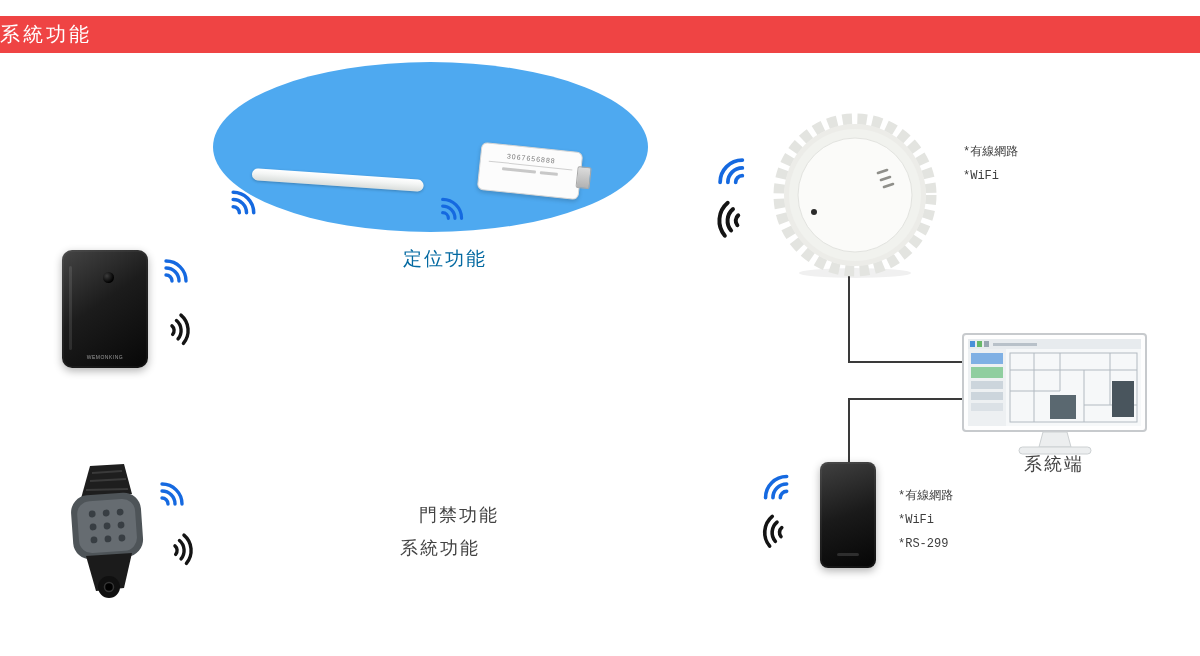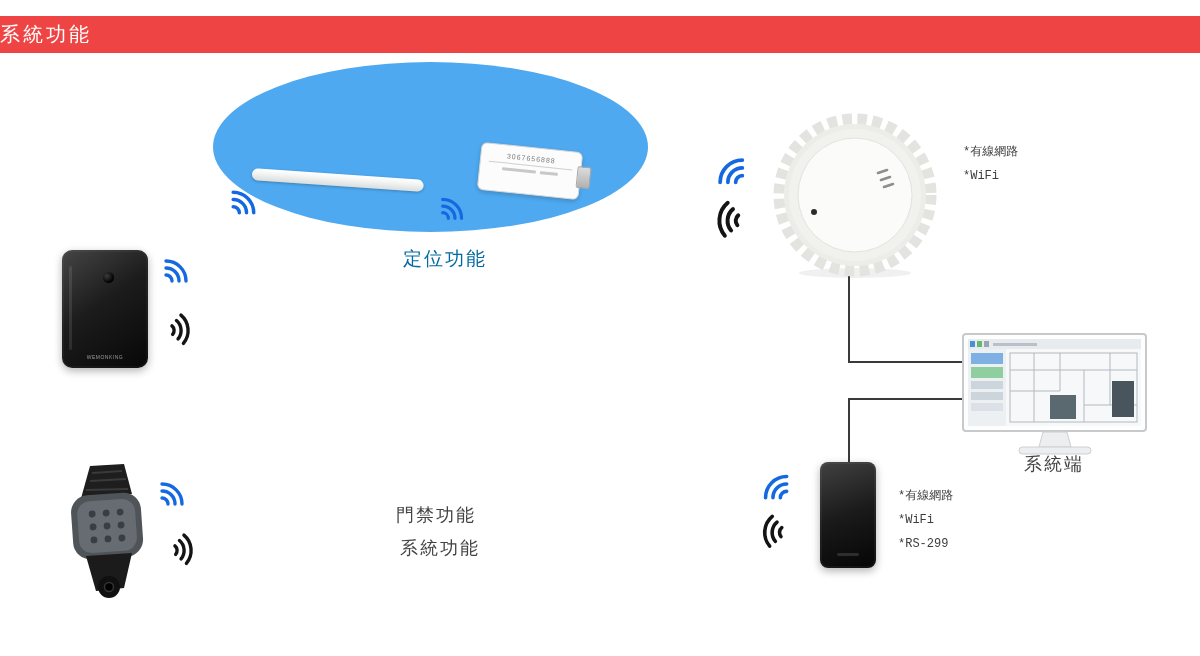--- a/index.html
+++ b/index.html
@@ -155,21 +155,21 @@
     <svg width="36" height="36" viewBox="0 0 36 36">
         <use href="#sig-arcs"></use>
       </svg>
   </div>
   <div class="sig sig-black rot" style="left:170px;top:531px">
     <svg width="36" height="36" viewBox="0 0 36 36">
         <use href="#sig-arcs"></use>
       </svg>
   </div>
 
-  <div class="abs fn-label" style="left:396px;top:503px">門禁功能</div>
+  <div class="abs fn-label" style="left:419px;top:503px">門禁功能</div>
   <div class="abs fn-label" style="left:400px;top:536px">系統功能</div>
 
   <div class="abs" style="left:770px;top:110px">
     <svg width="170" height="170" viewBox="0 0 170 170">
       <ellipse cx="85" cy="163" rx="56" ry="5" fill="rgba(0,0,0,0.06)"></ellipse>
       <circle cx="85" cy="85" r="76" fill="none" stroke="#e3e4e0" stroke-width="11" stroke-dasharray="9.5 5.5"></circle>
       <circle cx="85" cy="85" r="71" fill="#ecece8"></circle>
       <circle cx="85" cy="85" r="66" fill="#f1f2ee"></circle>
       <circle cx="85" cy="85" r="57" fill="#fbfbf9" stroke="#e2e3df" stroke-width="1"></circle>
       <circle cx="44" cy="102" r="3" fill="#2b2b2b"></circle>

